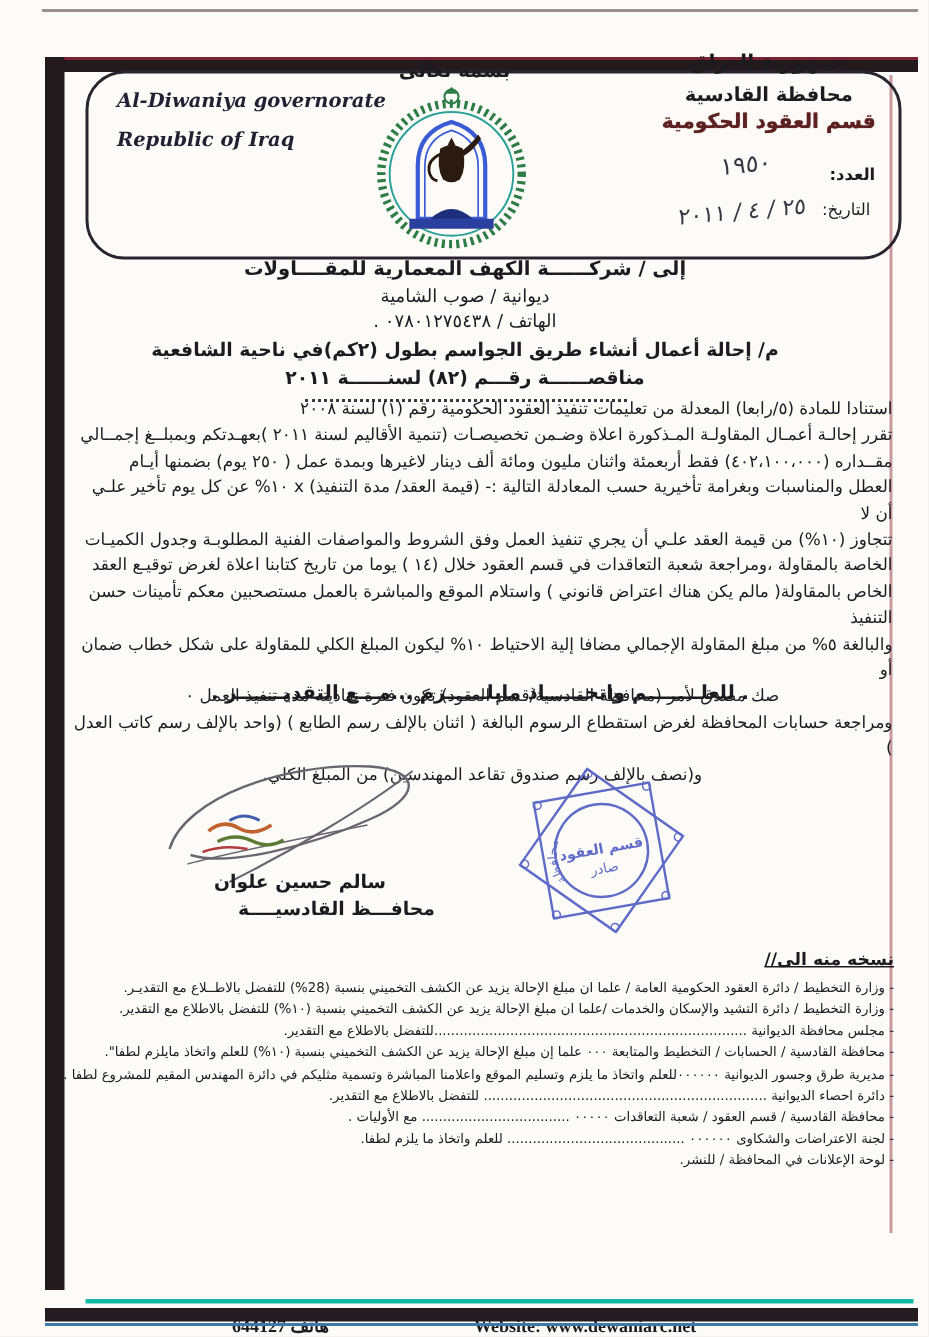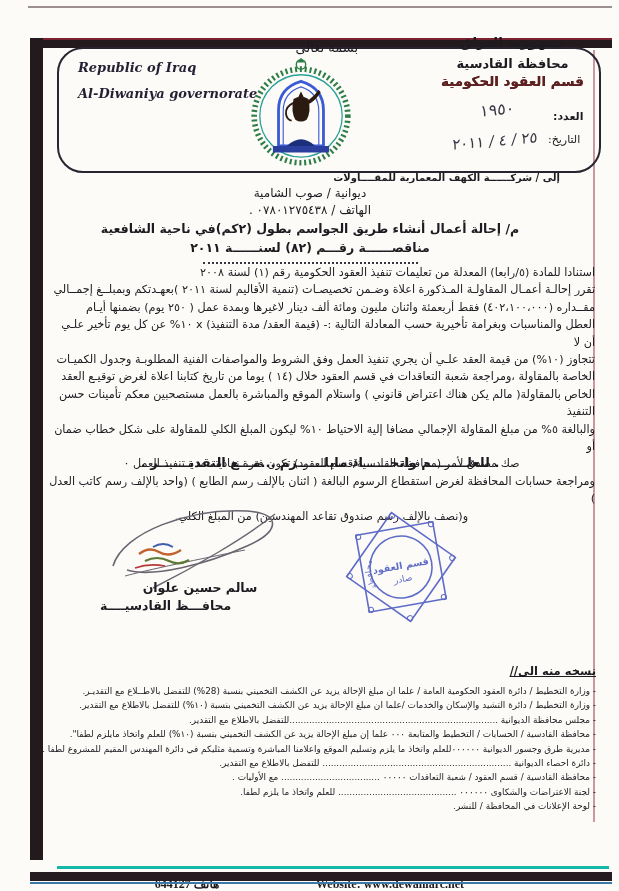--- a/index.html
+++ b/index.html
@@ -10,56 +10,56 @@
   .scan-topline{position:absolute;left:28px;top:6px;width:584px;height:2px;background:#9b8f92;}
   .frame-top{position:absolute;left:30px;top:38px;width:582px;height:8px;background:#231a1e;border-top:2px solid #7a2230;}
   .frame-left{position:absolute;left:30px;top:38px;width:13px;height:822px;background:#231a1e;}
   .frame-right{position:absolute;left:593px;top:50px;width:3px;height:772px;border-left:2px solid #c89aa0;}
   .frame-bottom{position:absolute;left:30px;top:872px;width:582px;height:9px;background:#241c20;}
   .frame-bottom-blue{position:absolute;left:30px;top:882px;width:582px;height:2px;background:#3a7aa8;}
 
   
   .header-box{position:absolute;left:57px;top:47px;width:540px;height:122px;border:2px solid #2a2430;border-radius:26px;}
   .hdr-left{position:absolute;left:78px;top:55px;width:190px;font-family:"DejaVu Serif",serif;font-style:italic;font-weight:bold;font-size:13px;color:#241f33;line-height:26px;}
-  .basmala{position:absolute;left:248px;top:40px;width:110px;text-align:right;font-weight:normal;font-size:13px;direction:rtl;}
+  .basmala{position:absolute;left:248px;top:40px;width:110px;text-align:center;font-weight:bold;font-size:13px;direction:rtl;}
   .emblem{position:absolute;left:243px;top:56px;width:116px;height:118px;}
   .hdr-right{position:absolute;left:430px;top:30px;width:165px;text-align:center;direction:rtl;}
   .hdr-right .l1{font-weight:bold;font-size:13.5px;margin-top:4px;}
   .hdr-right .l2{font-weight:bold;font-size:13px;margin-top:6px;}
   .hdr-right .l3{font-weight:bold;font-size:13.5px;margin-top:2px;color:#5c2020;text-shadow:0 0 .6px #5c2020;}
   .num-label{position:absolute;left:553px;top:110px;font-weight:bold;font-size:11px;direction:rtl;}
   .num-value{position:absolute;left:480px;top:100px;font-size:16px;color:#3a3644;transform:rotate(-6deg) skewX(-6deg);}
   .date-label{position:absolute;left:548px;top:133px;font-weight:normal;font-size:11px;direction:rtl;}
   .date-value{position:absolute;left:452px;top:132px;font-size:15px;color:#3a3644;direction:rtl;transform:rotate(-5deg) skewX(-8deg);letter-spacing:2px;}
 
   
   .address{position:absolute;left:60px;top:172px;width:500px;text-align:center;direction:rtl;}
-  .address .a1{font-size:10px;font-weight:bold;text-align:right;}
+  .address .a1{font-size:13px;font-weight:bold;}
   .address .a2{font-size:12px;margin-top:3px;}
   .address .a3{font-size:12px;margin-top:3px;}
   .address .a4{font-size:12.5px;font-weight:bold;margin-top:4px;}
   .address .a5{font-size:12.5px;font-weight:bold;margin-top:4px;}
   .dotted-rule{margin:4px auto 0;width:215px;border-bottom:2px dotted #3a3440;height:3px;}
 
   
   .body-text{position:absolute;left:48px;top:264px;width:547px;direction:rtl;font-size:11.2px;line-height:17.4px;text-align:right;}
   .body-text div:nth-of-type(9),
   .body-text div:nth-of-type(11){text-align:center;}
   .closing{position:absolute;left:100px;top:455px;width:440px;text-align:center;font-weight:bold;font-size:13px;direction:rtl;}
 
   
   .signature-svg{position:absolute;left:95px;top:498px;}
   .sig-name{position:absolute;left:105px;top:580px;width:190px;text-align:center;font-weight:bold;font-size:12.5px;direction:rtl;}
-  .sig-title{position:absolute;left:100px;top:598px;width:190px;text-align:left;font-weight:bold;font-size:12.5px;direction:rtl;}
+  .sig-title{position:absolute;left:100px;top:598px;width:190px;text-align:right;font-weight:bold;font-size:12.5px;direction:rtl;}
 
   
   .stamp-svg{position:absolute;left:338px;top:502px;transform:rotate(-10deg);opacity:.88;}
 
   
-  .cc{position:absolute;left:46px;top:632px;width:550px;direction:rtl;margin-top:32px;}
+  .cc{position:absolute;left:46px;top:632px;width:550px;direction:rtl;}
   .cc-heading{font-weight:bold;font-size:11.5px;text-decoration:underline;margin-bottom:6px;}
   .cc-list div{font-size:8.9px;line-height:14.4px;white-space:nowrap;}
   .cc-list div::before{content:"- ";}
 
   
   .footer-box{position:absolute;left:57px;top:866px;width:552px;height:44px;border-top:3px solid #14b8a6;}
   .footer-row1{position:absolute;left:0;top:8px;width:100%;display:flex;}
   .footer-phone{margin-left:45px;width:170px;font-weight:bold;font-size:12px;font-family:"Liberation Serif",serif;direction:rtl;text-align:center;}
   .footer-web{margin-left:44px;font-weight:bold;font-size:12px;font-family:"Liberation Serif",serif;}
   .footer-row2{position:absolute;left:0;top:25px;width:100%;display:flex;}
@@ -72,22 +72,22 @@
 <div class="page">
 
   <div class="scan-topline"></div>
   <div class="frame-top"></div>
   <div class="frame-left"></div>
   <div class="frame-right"></div>
 
   <div class="header-box"></div>
 
   <div class="hdr-left">
+    <div>Al-Diwaniya governorate</div>
     <div>Republic of Iraq</div>
-    <div>Al-Diwaniya governorate</div>
   </div>
 
   <div class="basmala">بسمه تعالى</div>
 
   <svg class="emblem" viewBox="-60 -64 120 126" width="116" height="118">
     <path d="M0,-62 l4,5 -8,0 z" fill="#2e7d46"></path>
     <circle cx="0" cy="-55" r="5" fill="none" stroke="#2e7d46" stroke-width="1.5"></circle>
     <circle r="50" fill="none" stroke="#2e7d46" stroke-width="6" stroke-dasharray="2.2 3"></circle>
     <circle r="44" fill="none" stroke="#2aa198" stroke-width="1.4"></circle>
     <path d="M-24,32 L-24,-6 Q-24,-30 0,-37 Q24,-30 24,-6 L24,32 Z" fill="none" stroke="#3b5bd6" stroke-width="3"></path>

